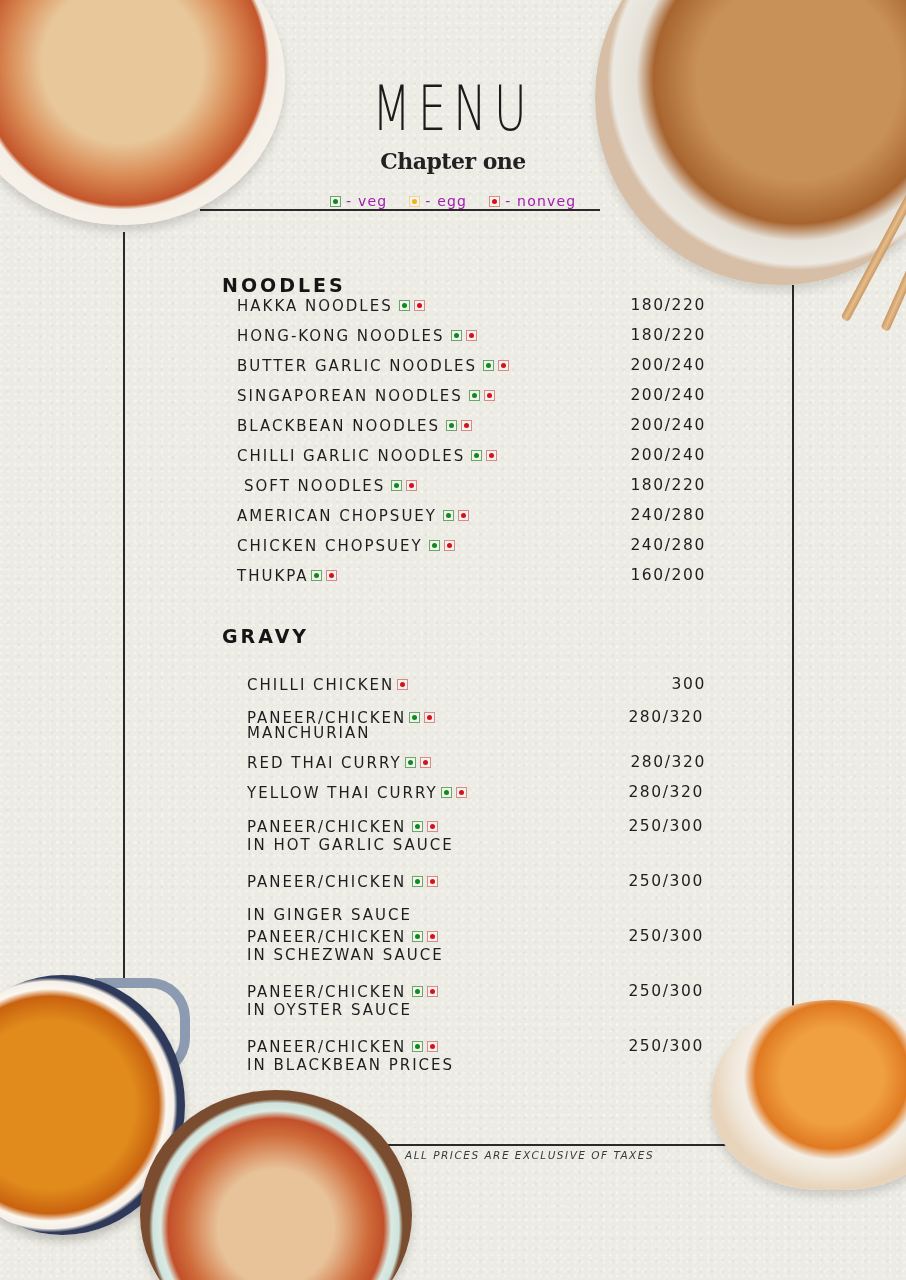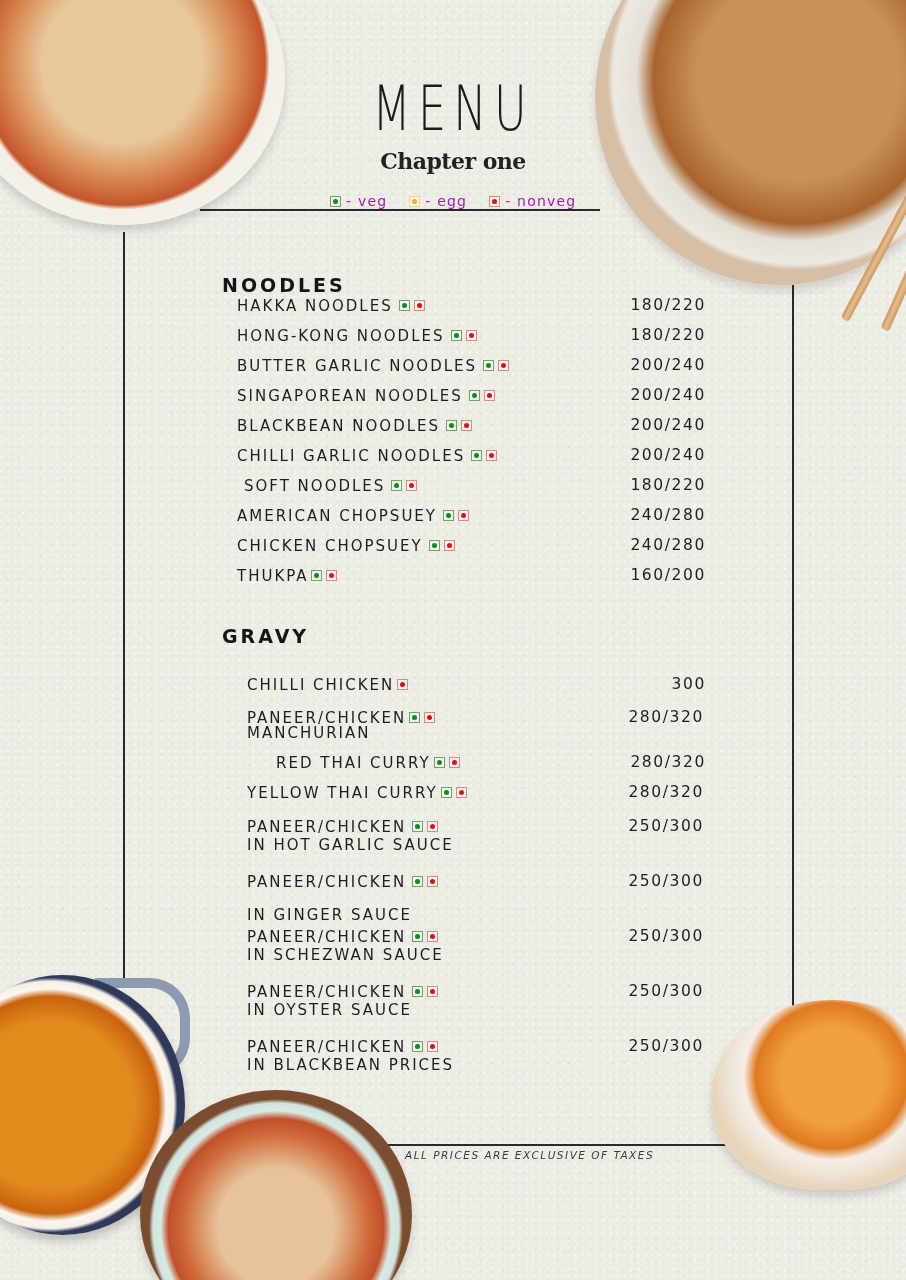--- a/index.html
+++ b/index.html
@@ -173,21 +173,21 @@
 <div class="price" style="left:596px; top:567px;">160/200</div>
 
 <div class="section-title" style="left:222px; top:625px;">GRAVY</div>
 
 <div class="item" style="left:247px; top:676px;"><span>CHILLI CHICKEN</span><span class="inds" style="margin-left:3px;"><span class="ind nonveg"></span></span></div>
 <div class="price" style="left:596px; top:676px;">300</div>
 
 <div class="item" style="left:247px; top:709px;"><span>PANEER/CHICKEN</span><span class="inds" style="margin-left:3px;"><span class="ind veg"></span><span class="ind nonveg"></span></span><span class="line2" style="margin-top:-2px;">MANCHURIAN</span></div>
 <div class="price" style="left:594px; top:709px;">280/320</div>
 
-<div class="item" style="left:247px; top:754px;margin-left:29px;"><span>RED THAI CURRY</span><span class="inds" style="margin-left:3px;"><span class="ind veg"></span><span class="ind nonveg"></span></span></div>
+<div class="item" style="left:247px; top:754px;"><span>RED THAI CURRY</span><span class="inds" style="margin-left:3px;"><span class="ind veg"></span><span class="ind nonveg"></span></span></div>
 <div class="price" style="left:596px; top:754px;">280/320</div>
 
 <div class="item" style="left:247px; top:784px;"><span>YELLOW THAI CURRY</span><span class="inds" style="margin-left:3px;"><span class="ind veg"></span><span class="ind nonveg"></span></span></div>
 <div class="price" style="left:594px; top:784px;">280/320</div>
 
 <div class="item" style="left:247px; top:818px;"><span>PANEER/CHICKEN</span><span class="inds" style="margin-left:6px;"><span class="ind veg"></span><span class="ind nonveg"></span></span><span class="line2" style="margin-top:1px;">IN HOT GARLIC SAUCE</span></div>
 <div class="price" style="left:594px; top:818px;">250/300</div>
 
 <div class="item" style="left:247px; top:873px;"><span>PANEER/CHICKEN</span><span class="inds" style="margin-left:6px;"><span class="ind veg"></span><span class="ind nonveg"></span></span><span class="line2" style="margin-top:16px;">IN GINGER SAUCE</span></div>
 <div class="price" style="left:594px; top:873px;">250/300</div>

